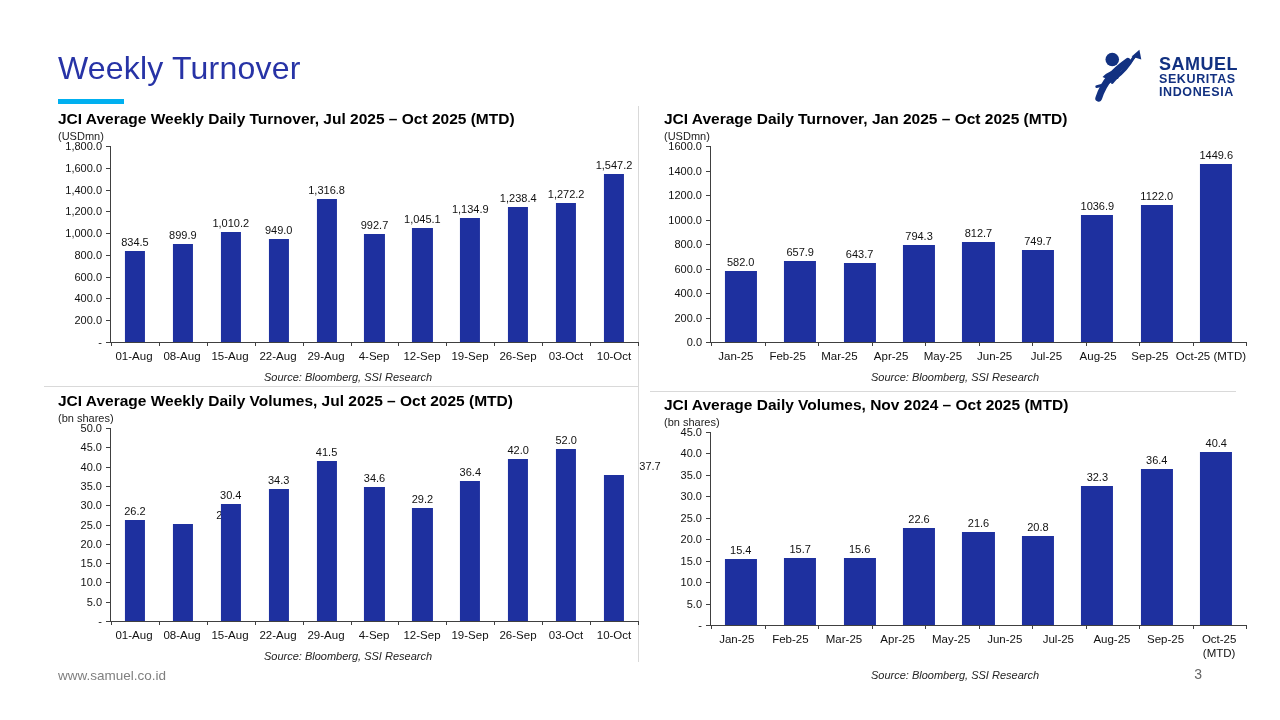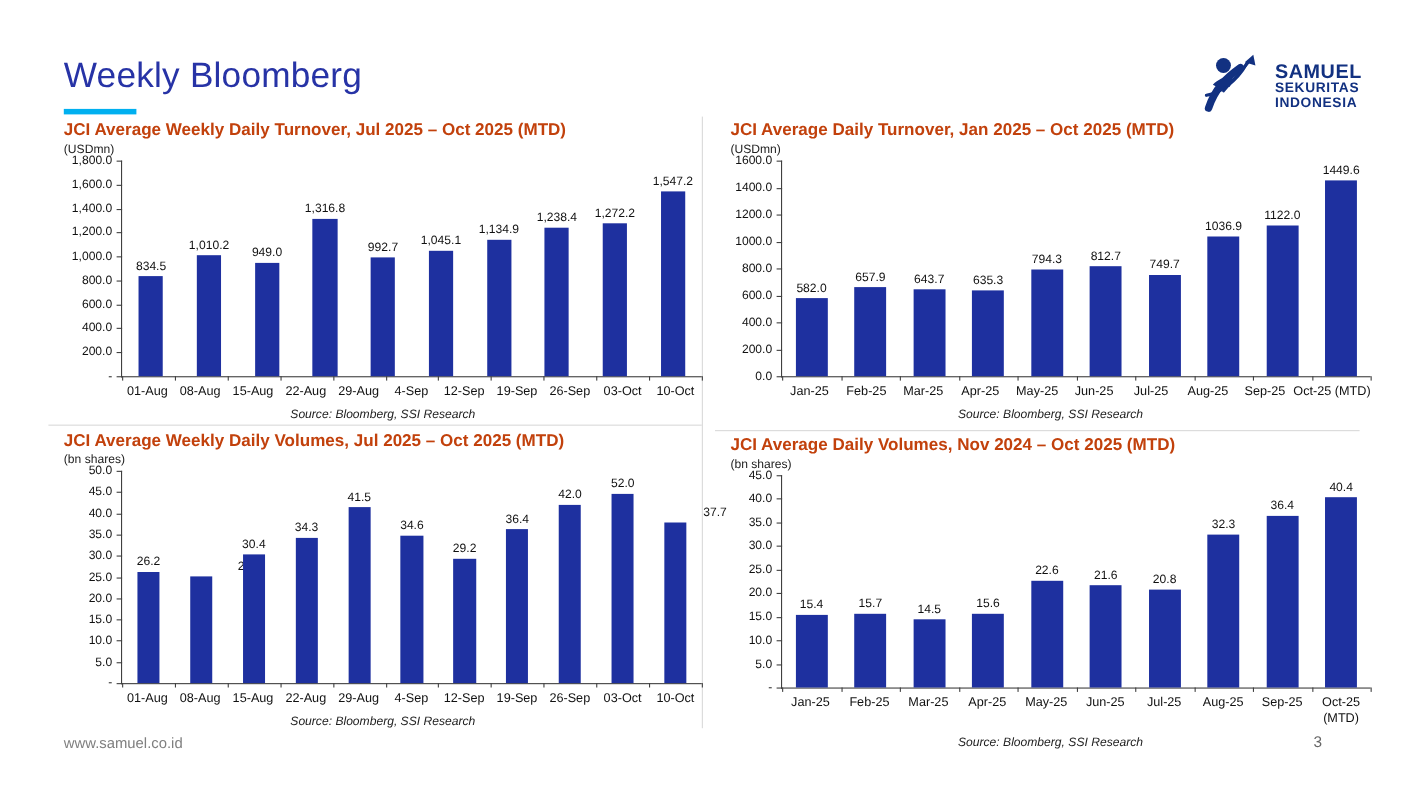--- a/index.html
+++ b/index.html
@@ -17,21 +17,21 @@
   .quad{position:absolute;padding-left:14px;box-sizing:border-box;}
   #q0{left:44px;top:110px;width:594px;}
   #q1{left:650px;top:110px;width:596px;}
   #q2{left:44px;top:392px;width:594px;}
   #q3{left:650px;top:396px;width:596px;}
   .vdiv{position:absolute;left:638px;top:106px;width:1px;height:556px;background:#d9d9d9;}
   .hdiv{position:absolute;height:1px;background:#d9d9d9;}
   #hd0{left:44px;top:386px;width:594px;}
   #hd1{left:650px;top:391px;width:586px;}
 
-  .chart-title{font-size:15.5px;font-weight:700;color:#c2410c;white-space:nowrap;}
+  .chart-title{font-size:15.5px;font-weight:700;color:#000000;white-space:nowrap;}
   .chart-unit{font-size:11px;color:#222;margin-top:2px;}
   .chart{display:flex;margin-top:4px;}
   .yaxis{position:relative;flex:none;}
   .q-left .yaxis{width:52px;}
   .q-right .yaxis{width:46px;}
   .q-top .yaxis,.q-top .plot{height:196px;}
   .q-bot .yaxis,.q-bot .plot{height:193px;}
   .ytick{position:absolute;right:8px;font-size:11px;color:#111;white-space:nowrap;}
   .pwrap{flex:1;display:flex;flex-direction:column;min-width:0;}
   .plot{position:relative;border-left:1px solid #404040;border-bottom:1px solid #404040;}
@@ -47,21 +47,21 @@
   .xlab{flex:1;text-align:center;font-size:11.5px;color:#111;white-space:pre;line-height:1.25;}
   .chart-source{font-size:11px;font-style:italic;color:#222;margin-top:8px;text-align:center;}
 
   
   .footer-url{position:absolute;left:58px;top:668px;font-size:13.5px;color:#7f7f7f;}
   .page-number{position:absolute;right:78px;top:666px;font-size:14px;color:#666;}
 </style>
 </head>
 <body>
 
-<div class="page-title">Weekly Bloomberg</div>
+<div class="page-title">Weekly Turnover</div>
 <div class="accent-bar"></div>
 
 <div class="logo">
   <span>
     <svg width="62" height="62" viewBox="0 0 64 64">
       <g fill="none" stroke="#123181" stroke-linecap="round">
         <path d="M10 56 C 16 38, 26 28, 40 18" stroke-width="7"></path>
         <path d="M8 44 C 20 42, 36 32, 46 14" stroke-width="3"></path>
         <path d="M24 40 L 50 10" stroke-width="2.5"></path>
       </g>
@@ -108,20 +108,24 @@
           <div class="ymark" style="top: 66.6667%;"></div>
           <div class="ymark" style="top: 77.7778%;"></div>
           <div class="ymark" style="top: 88.8889%;"></div>
           <div class="ymark" style="top: 100%;"></div>
           <div class="slots">
             <div class="slot">
               <div class="vlabel" style="bottom: calc(46.3611% + 3px);">834.5</div>
               <div class="bar" style="height: 46.3611%; background: rgb(30, 48, 159);"></div>
             </div>
             <div class="slot">
+              <div class="vlabel" style="bottom: calc(49.9944% + 3px);">899.9</div>
+              <div class="bar" style="height: 49.9944%; background: rgb(30, 48, 159);"></div>
+            </div>
+            <div class="slot">
               <div class="vlabel" style="bottom: calc(56.1222% + 3px);">1,010.2</div>
               <div class="bar" style="height: 56.1222%; background: rgb(30, 48, 159);"></div>
             </div>
             <div class="slot">
               <div class="vlabel" style="bottom: calc(52.7222% + 3px);">949.0</div>
               <div class="bar" style="height: 52.7222%; background: rgb(30, 48, 159);"></div>
             </div>
             <div class="slot">
               <div class="vlabel" style="bottom: calc(73.1556% + 3px);">1,316.8</div>
               <div class="bar" style="height: 73.1556%; background: rgb(30, 48, 159);"></div>
@@ -213,24 +217,20 @@
               <div class="vlabel" style="bottom: calc(36.375% + 3px);">582.0</div>
               <div class="bar" style="height: 36.375%; background: rgb(30, 48, 159);"></div>
             </div>
             <div class="slot">
               <div class="vlabel" style="bottom: calc(41.1187% + 3px);">657.9</div>
               <div class="bar" style="height: 41.1187%; background: rgb(30, 48, 159);"></div>
             </div>
             <div class="slot">
               <div class="vlabel" style="bottom: calc(40.2313% + 3px);">643.7</div>
               <div class="bar" style="height: 40.2313%; background: rgb(30, 48, 159);"></div>
-            </div>
-            <div class="slot">
-              <div class="vlabel" style="bottom: calc(39.7062% + 3px);">635.3</div>
-              <div class="bar" style="height: 39.7062%; background: rgb(30, 48, 159);"></div>
             </div>
             <div class="slot">
               <div class="vlabel" style="bottom: calc(49.6437% + 3px);">794.3</div>
               <div class="bar" style="height: 49.6437%; background: rgb(30, 48, 159);"></div>
             </div>
             <div class="slot">
               <div class="vlabel" style="bottom: calc(50.7938% + 3px);">812.7</div>
               <div class="bar" style="height: 50.7938%; background: rgb(30, 48, 159);"></div>
             </div>
             <div class="slot">
@@ -417,24 +417,20 @@
           <div class="slots">
             <div class="slot">
               <div class="vlabel" style="bottom: calc(34.2222% + 3px);">15.4</div>
               <div class="bar" style="height: 34.2222%; background: rgb(30, 48, 159);"></div>
             </div>
             <div class="slot">
               <div class="vlabel" style="bottom: calc(34.8889% + 3px);">15.7</div>
               <div class="bar" style="height: 34.8889%; background: rgb(30, 48, 159);"></div>
             </div>
             <div class="slot">
-              <div class="vlabel" style="bottom: calc(32.2222% + 3px);">14.5</div>
-              <div class="bar" style="height: 32.2222%; background: rgb(30, 48, 159);"></div>
-            </div>
-            <div class="slot">
               <div class="vlabel" style="bottom: calc(34.6667% + 3px);">15.6</div>
               <div class="bar" style="height: 34.6667%; background: rgb(30, 48, 159);"></div>
             </div>
             <div class="slot">
               <div class="vlabel" style="bottom: calc(50.2222% + 3px);">22.6</div>
               <div class="bar" style="height: 50.2222%; background: rgb(30, 48, 159);"></div>
             </div>
             <div class="slot">
               <div class="vlabel" style="bottom: calc(48% + 3px);">21.6</div>
               <div class="bar" style="height: 48%; background: rgb(30, 48, 159);"></div>

